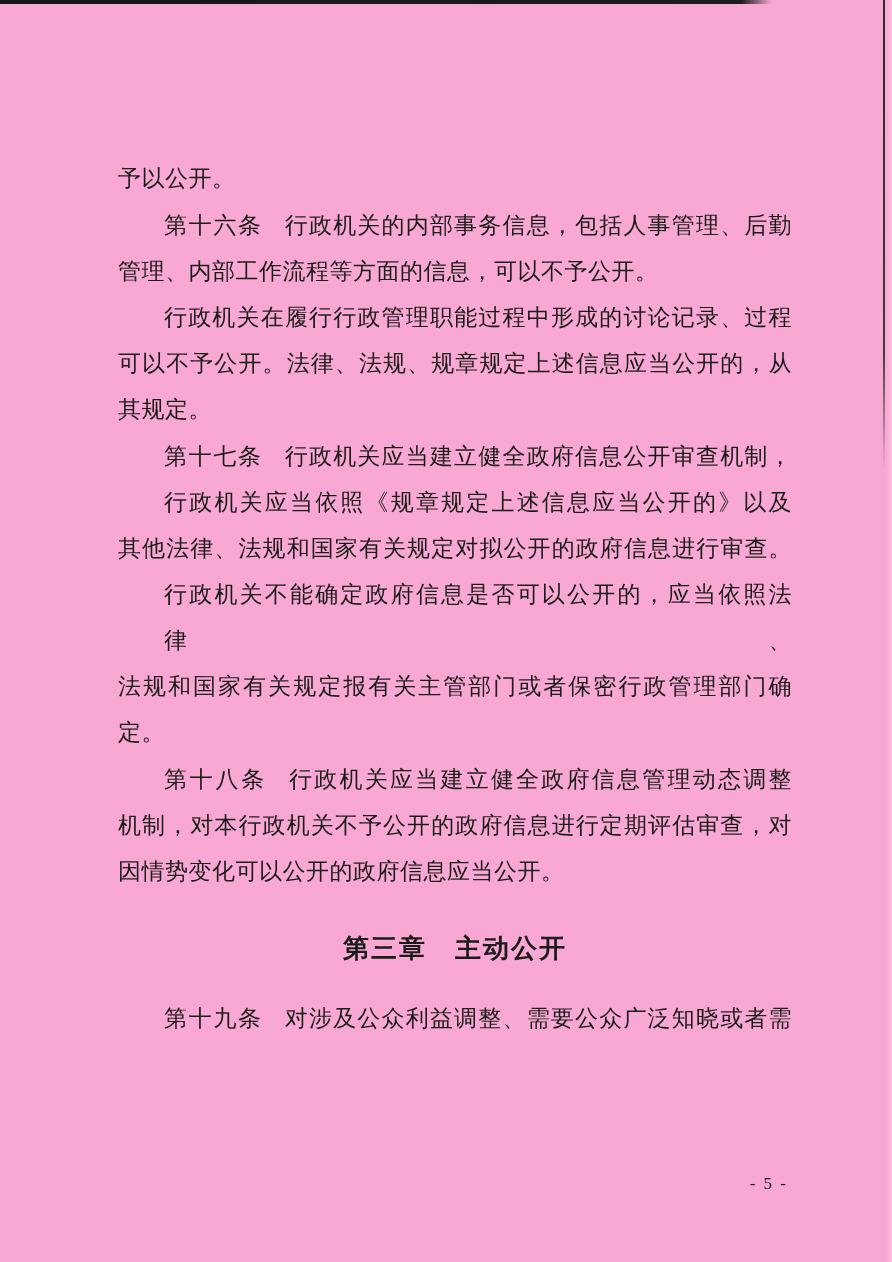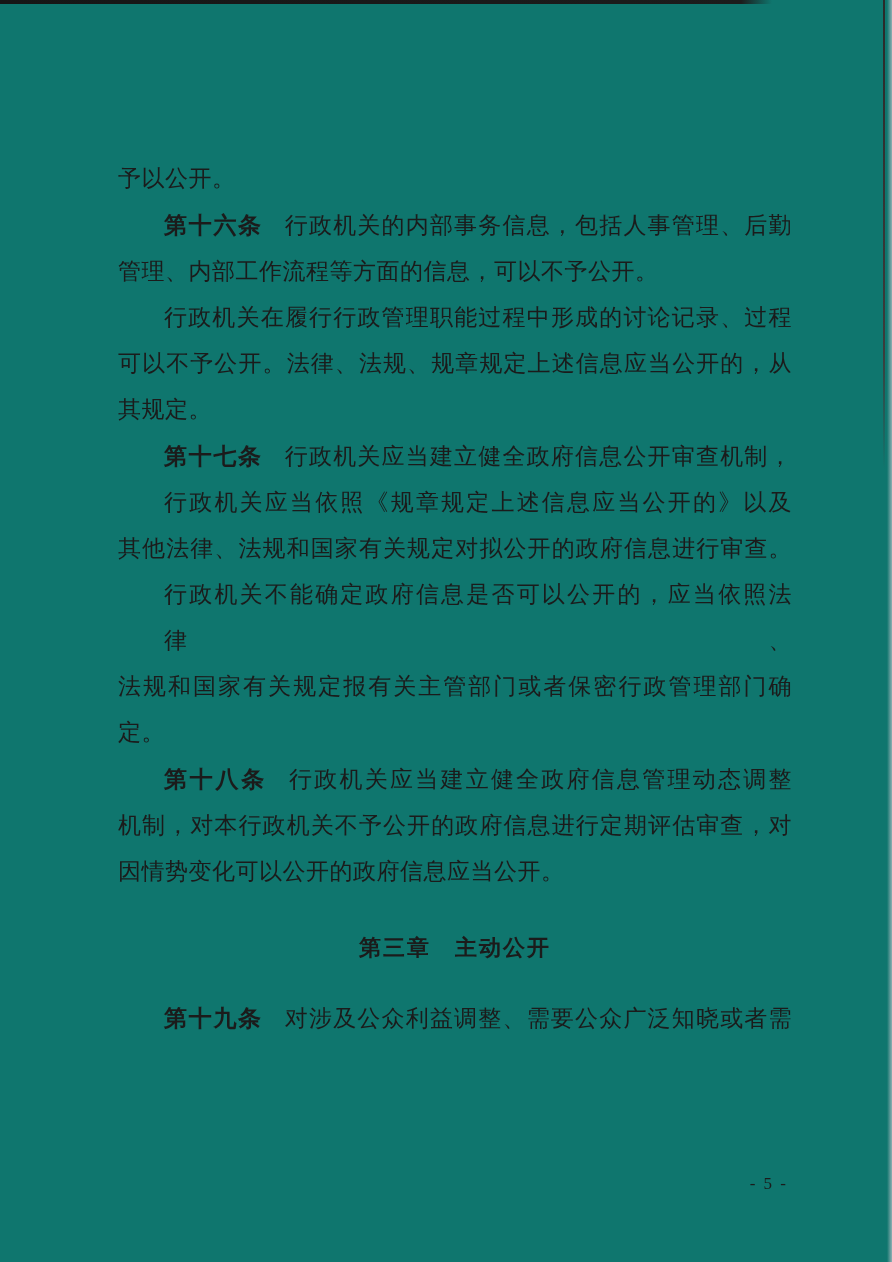--- a/index.html
+++ b/index.html
@@ -4,21 +4,21 @@
 <style>
   html, body {
     margin: 0;
     padding: 0;
     background: #ffffff;
   }
   .page {
     position: relative;
     width: 892px;
     height: 1262px;
-    background: #0f766e;
+    background: #f9a8d4;
     overflow: hidden;
     font-family: "Liberation Serif", "DejaVu Serif", serif;
     color: #1b1b1b;
   }
   
   .scan-top-bar {
     position: absolute;
     left: 0; top: 0;
     width: 772px; height: 4px;
     background: linear-gradient(to right, #161616 0%, #1c1c1c 96%, rgba(28,28,28,0) 100%);
@@ -50,31 +50,31 @@
   }
   .line.justify {
     white-space: normal;
     text-align: justify;
     text-align-last: justify;
   }
   .line.indent {
     padding-left: 46px;
   }
   .lead {
-    font-weight: 700;
+    font-weight: 400;
     margin-right: 22px;
     font-family: "Liberation Sans", "DejaVu Sans", sans-serif;
     letter-spacing: 1px;
   }
   .line.chapter {
     margin-top: 30px;
     margin-bottom: 24px;
     text-align: center;
     font-weight: 700;
-    font-size: 22px;
+    font-size: 26px;
     letter-spacing: 2px;
     font-family: "Liberation Sans", "DejaVu Sans", sans-serif;
     white-space: normal;
   }
   .page-number {
     position: absolute;
     right: 104px;
     bottom: 68px;
     font-size: 17px;
     letter-spacing: 2px;

